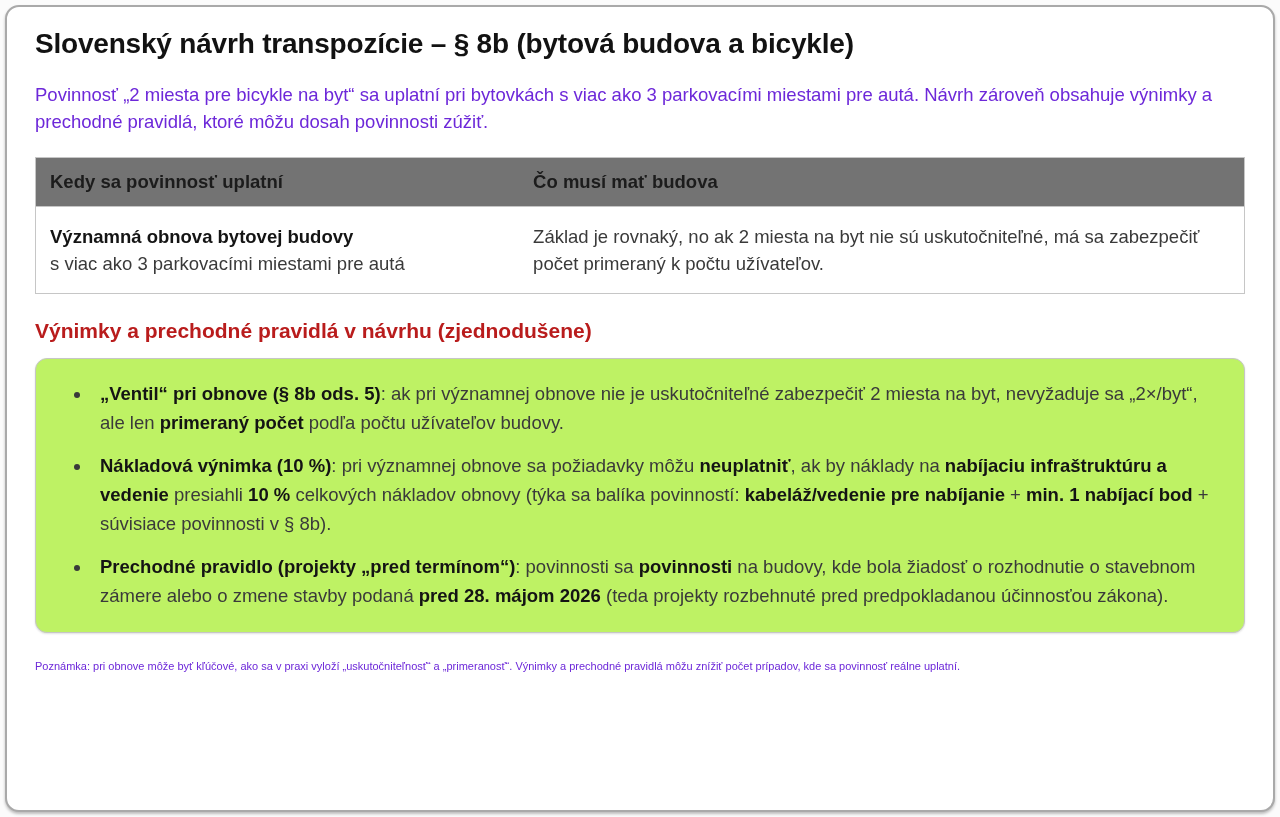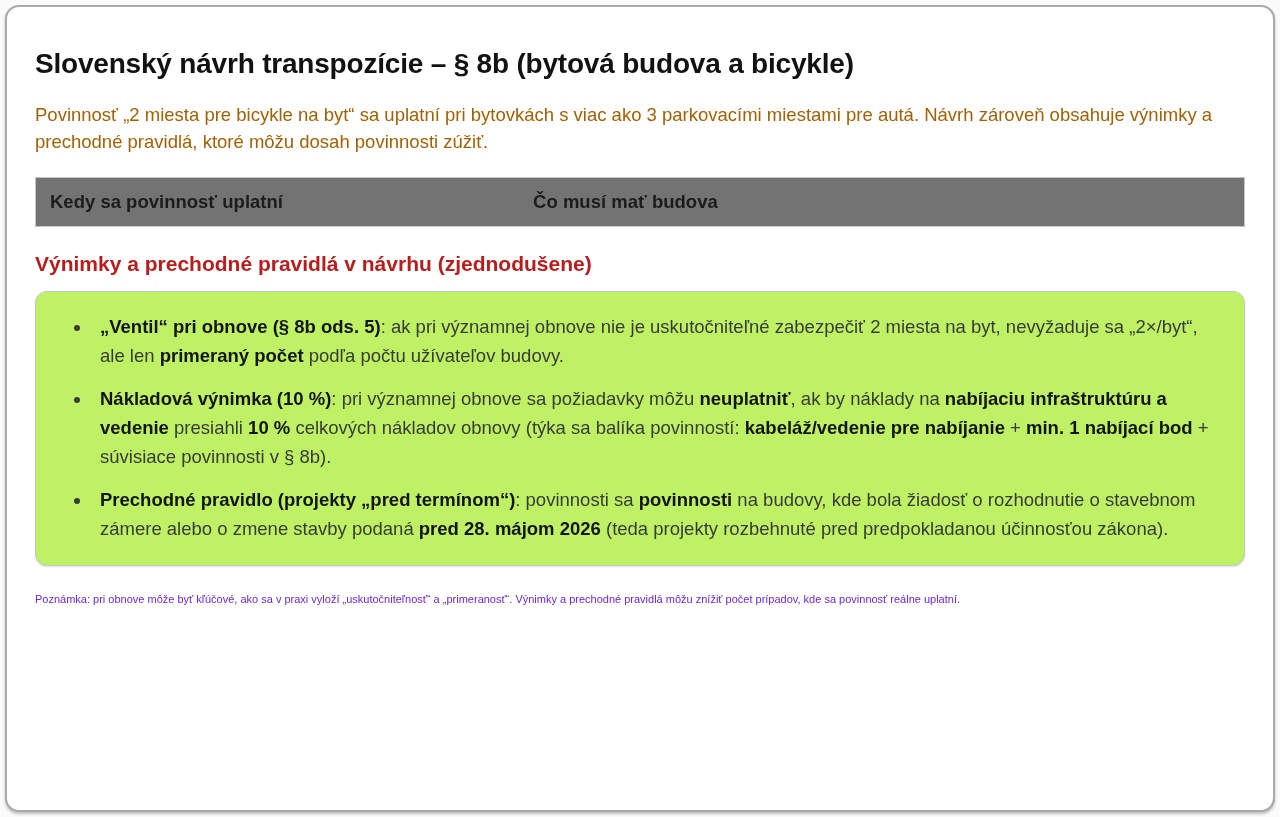--- a/index.html
+++ b/index.html
@@ -10,37 +10,37 @@
     background: #fbfbfb;
     font-family: "Liberation Sans", "DejaVu Sans", sans-serif;
   }
   .card {
     box-sizing: border-box;
     margin: 5px;
     height: 807px;
     background: #ffffff;
     border: 2px solid #a9a9a9;
     border-radius: 14px;
-    padding: 36px 28px 0 28px;
+    padding: 16px 28px 0 28px;
     box-shadow: 0 2px 3px rgba(0,0,0,0.25);
     overflow: hidden;
   }
   h1.page-title {
     margin: 4px 0 20px 0;
     font-size: 28px;
     line-height: 34px;
     font-weight: bold;
     color: #121212;
     letter-spacing: -0.2px;
   }
   p.intro {
     margin: 0 0 22px 0;
     font-size: 18.5px;
     line-height: 27px;
-    color: #a16207;
+    color: #6d28d9;
   }
   table.rules {
     width: 100%;
     border-collapse: collapse;
     border: 1px solid #c6c6c6;
     margin: 0 0 24px 0;
   }
   table.rules th {
     text-align: left;
     background: #737373;
@@ -105,20 +105,27 @@
   <p class="intro">Povinnosť „2 miesta pre bicykle na byt“ sa uplatní pri bytovkách s viac ako 3 parkovacími miestami pre autá. Návrh zároveň obsahuje výnimky a prechodné pravidlá, ktoré môžu dosah povinnosti zúžiť.</p>
 
   <table class="rules">
     <thead>
       <tr>
         <th class="col-when">Kedy sa povinnosť uplatní</th>
         <th class="col-what">Čo musí mať budova</th>
       </tr>
     </thead>
     <tbody>
+      <tr>
+        <td>
+          <span class="cond-title">Významná obnova bytovej budovy</span>
+          <span class="cond-sub">s viac ako 3 parkovacími miestami pre autá</span>
+        </td>
+        <td>Základ je rovnaký, no ak 2 miesta na byt nie sú uskutočniteľné, má sa zabezpečiť počet primeraný k počtu užívateľov.</td>
+      </tr>
     </tbody>
   </table>
 
   <h2 class="section-heading">Výnimky a prechodné pravidlá v návrhu (zjednodušene)</h2>
 
   <div class="exceptions-box">
     <ul>
       <li><b>„Ventil“ pri obnove (§ 8b ods. 5)</b>: ak pri významnej obnove nie je uskutočniteľné zabezpečiť 2 miesta na byt, nevyžaduje sa „2×/byt“, ale len <b>primeraný počet</b> podľa počtu užívateľov budovy.</li>
       <li><b>Nákladová výnimka (10 %)</b>: pri významnej obnove sa požiadavky môžu <b>neuplatniť</b>, ak by náklady na <b>nabíjaciu infraštruktúru a vedenie</b> presiahli <b>10 %</b> celkových nákladov obnovy (týka sa balíka povinností: <b>kabeláž/vedenie pre nabíjanie</b> + <b>min. 1 nabíjací bod</b> + súvisiace povinnosti v § 8b).</li>
       <li><b>Prechodné pravidlo (projekty „pred termínom“)</b>: povinnosti sa <b>povinnosti</b> na budovy, kde bola žiadosť o rozhodnutie o stavebnom zámere alebo o zmene stavby podaná <b>pred 28. májom 2026</b> (teda projekty rozbehnuté pred predpokladanou účinnosťou zákona).</li>

